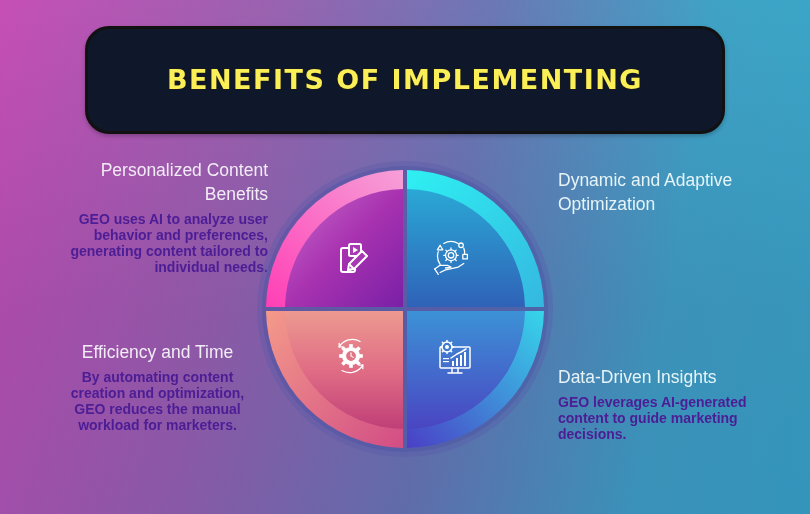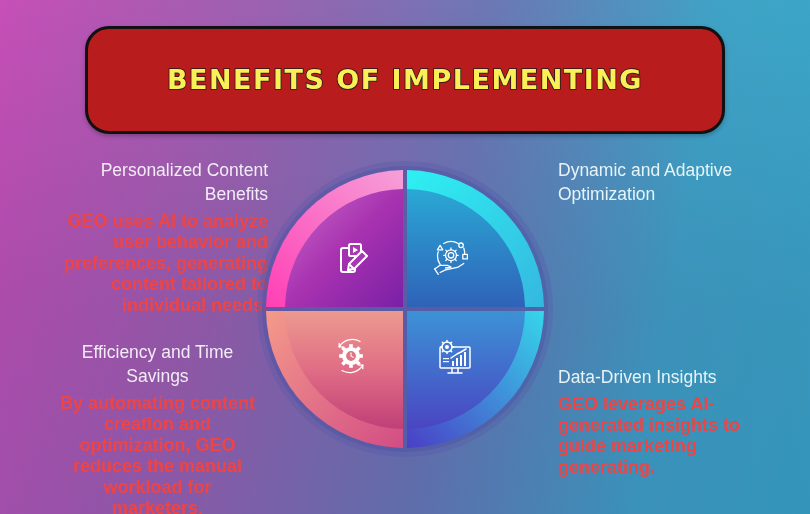--- a/index.html
+++ b/index.html
@@ -9,21 +9,21 @@
       background: linear-gradient(100deg, #c64fb6 0%, #9a62b0 30%, #6b78b5 55%, #3fa3c6 80%, #38a8c8 100%);
       font-family: "Liberation Sans", sans-serif;
     }
     .bg-overlay {
       position: absolute; inset: 0;
       background: linear-gradient(180deg, rgba(0,0,0,0) 0%, rgba(40,20,90,0.12) 60%, rgba(30,40,110,0.15) 100%);
       pointer-events: none;
     }
     .title-box {
       position: absolute; left: 85px; top: 26px; width: 640px; height: 108px;
-      background: #b91c1c;
+      background: #0f172a;
       border: 3px solid #111;
       border-radius: 24px;
       display: flex; flex-direction: column; align-items: center; justify-content: center;
       box-shadow: 0 2px 4px rgba(0,0,0,0.25);
     }
     .title-line {
       font-family: "DejaVu Sans", sans-serif;
       font-weight: bold;
       font-size: 27px;
       letter-spacing: 1.5px;
@@ -37,28 +37,28 @@
     .block.left { text-align: right; }
     .block.right { text-align: left; }
     .block .heading {
       color: #f2ecf6;
       font-size: 17.5px;
       line-height: 24px;
       font-weight: normal;
     }
     .block.right .heading { color: #e6f4f8; }
     .block .body {
-      color: #ef4444;
+      color: #4c1d95;
       font-weight: bold;
-      font-size: 18px;
-      line-height: 21px;
+      font-size: 14px;
+      line-height: 16px;
       margin-top: 5px;
     }
     #b1 { left: 63px; top: 158px; width: 205px; }
-    #b2 { left: 558px; top: 158px; width: 205px; }
+    #b2 { left: 558px; top: 168px; width: 205px; }
     #b3 { left: 60px; top: 340px; width: 195px; text-align: center; }
     #b4 { left: 558px; top: 365px; width: 200px; }
 
     .diagram { position: absolute; left: 255px; top: 158px; width: 300px; height: 300px; }
     .diagram svg { width: 300px; height: 300px; display: block; }
     .icon-slot { position: absolute; width: 40px; height: 40px; }
     .icon-slot svg { width: 40px; height: 40px; }
   </style>
 </head>
 <body>
@@ -80,30 +80,29 @@
 <div class="block right" id="b2">
   <div class="heading">
     <div>Dynamic and Adaptive</div>
     <div>Optimization</div>
   </div>
 </div>
 
 <div class="block left" id="b3">
   <div class="heading">
     <div>Efficiency and Time</div>
-    <div>Savings</div>
   </div>
   <div class="body">By automating content creation and optimization, GEO reduces the manual workload for marketers.</div>
 </div>
 
 <div class="block right" id="b4">
   <div class="heading">
     <div>Data-Driven Insights</div>
   </div>
-  <div class="body">GEO leverages AI-generated insights to guide marketing generating.</div>
+  <div class="body">GEO leverages AI-generated content to guide marketing decisions.</div>
 </div>
 
 <div class="diagram">
   <svg viewBox="0 0 300 300" xmlns="http://www.w3.org/2000/svg">
     <defs>
       <linearGradient id="gTLring" x1="0" y1="1" x2="1" y2="0">
         <stop offset="0" stop-color="#ff3fb5"></stop>
           <stop offset="1" stop-color="#f6a0d8"></stop>
       </linearGradient>
       <linearGradient id="gTLin" x1="0" y1="0" x2="1" y2="1">

